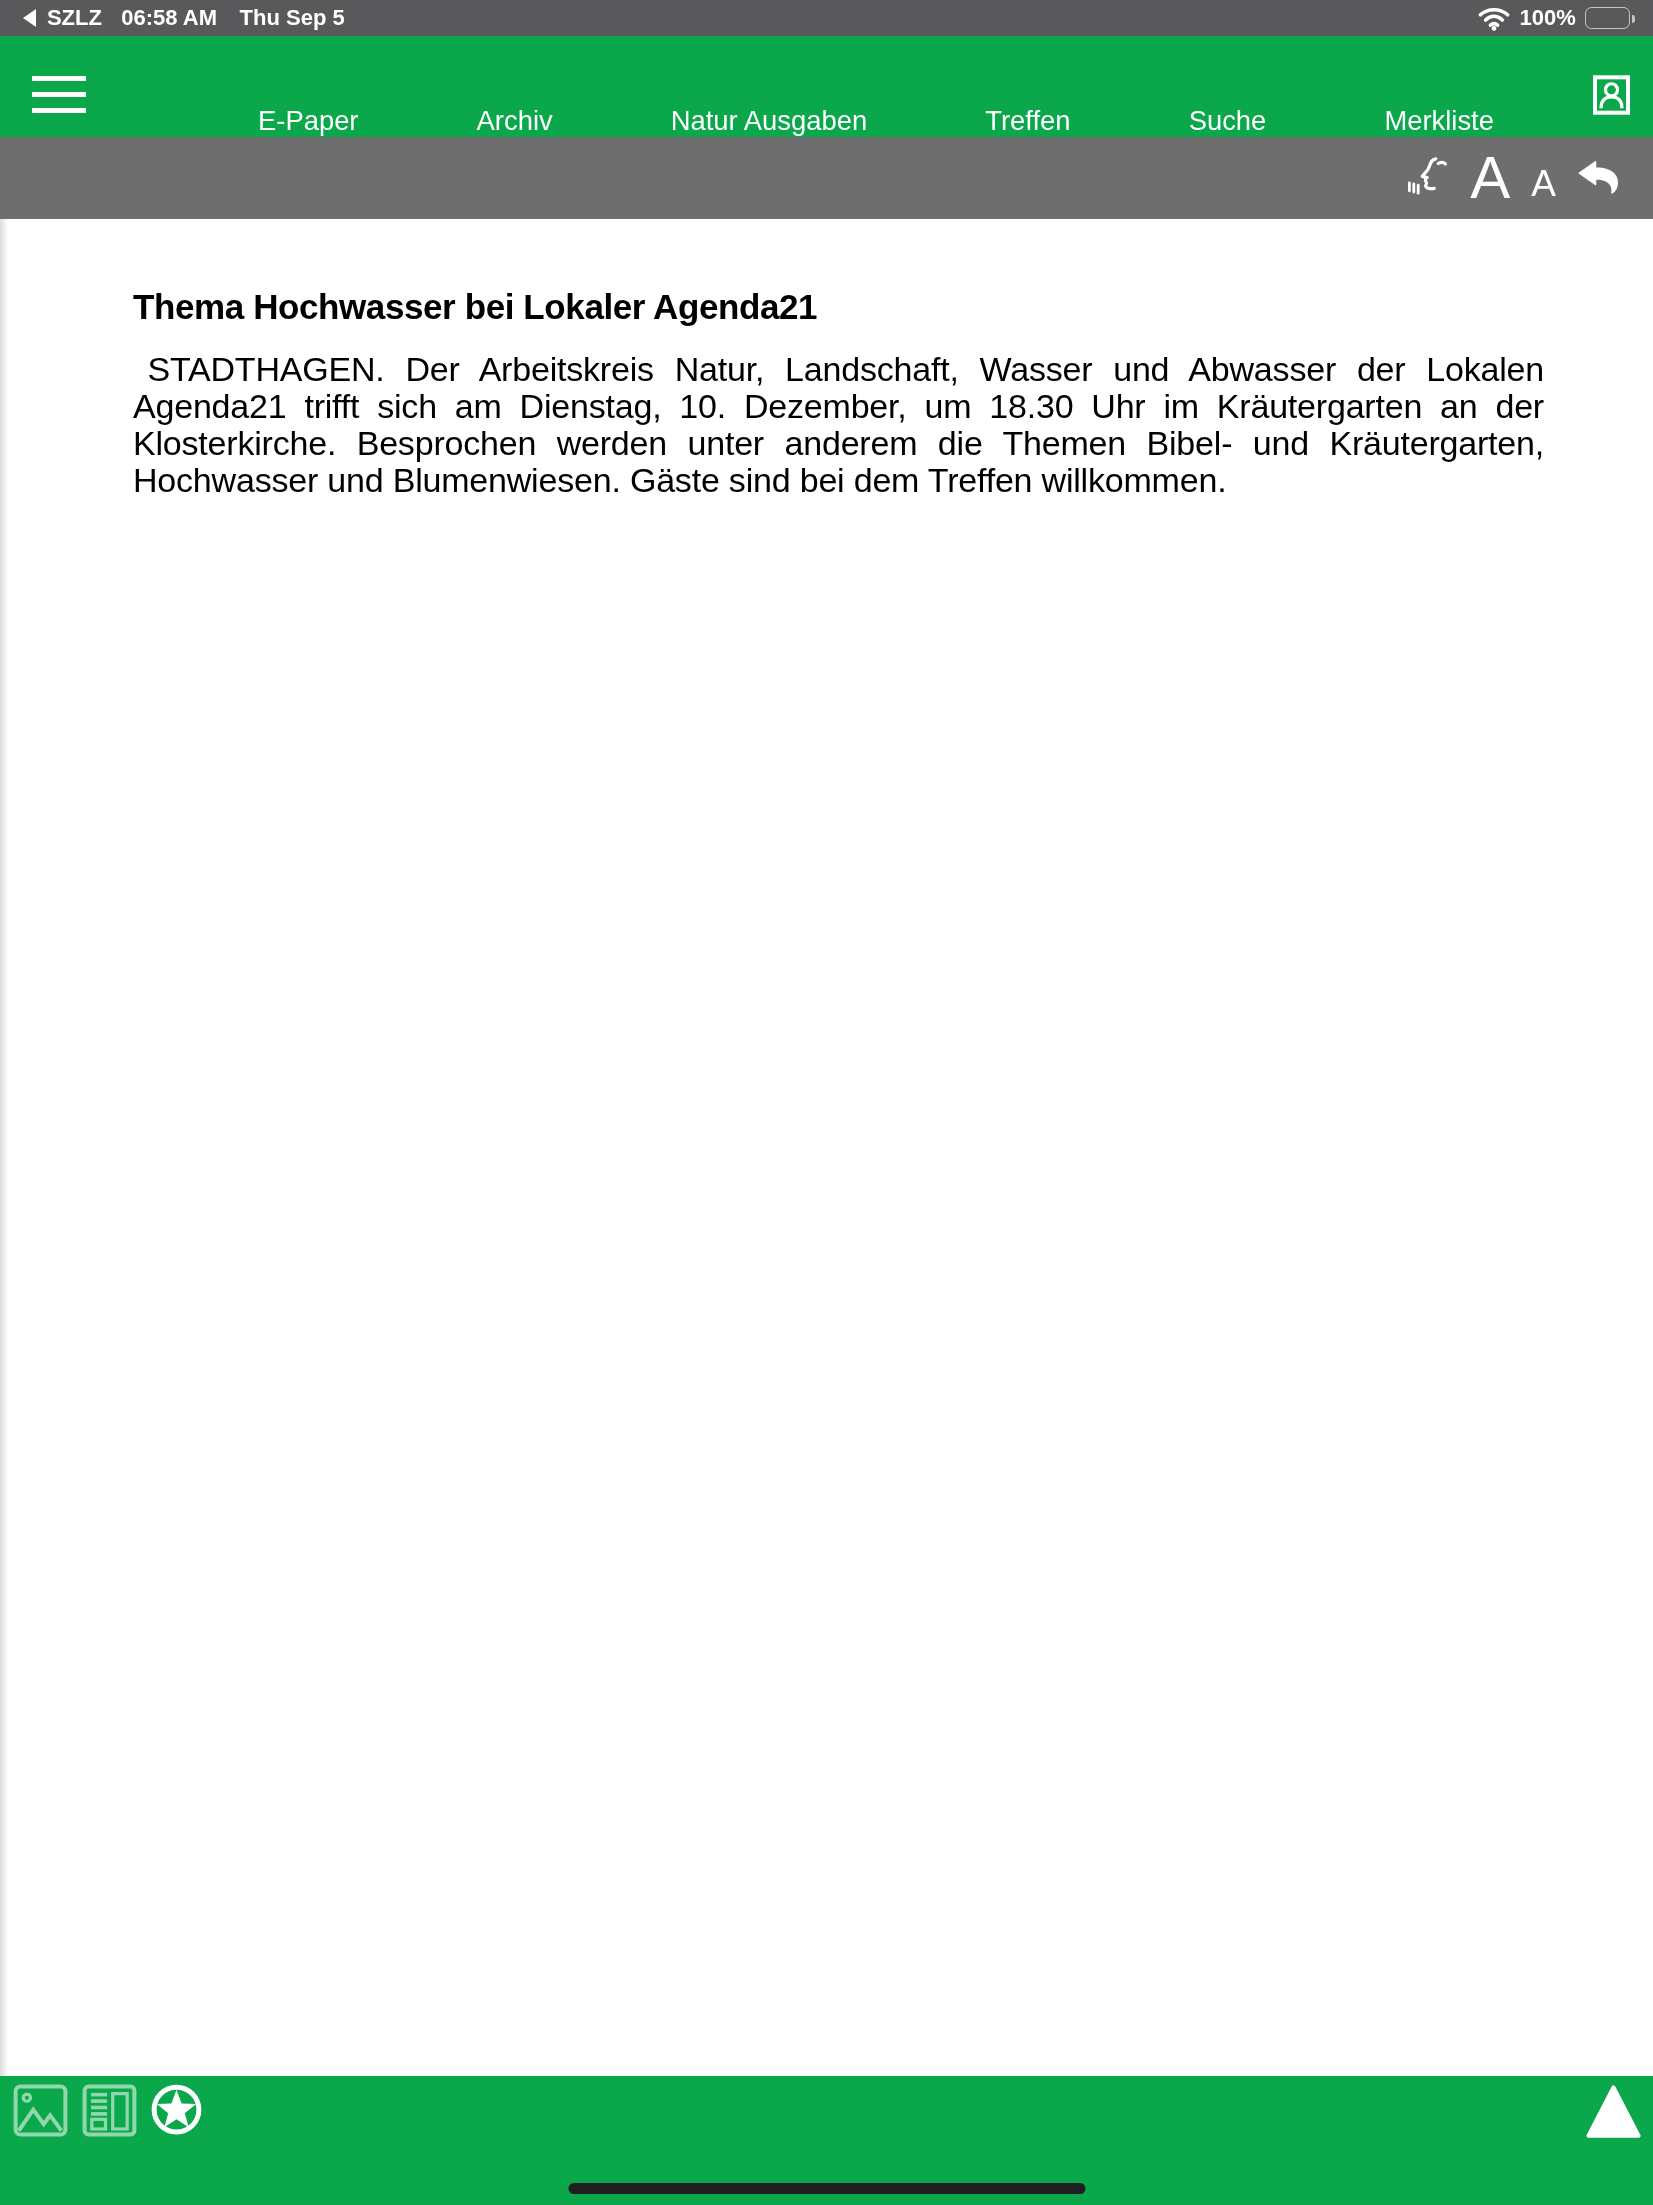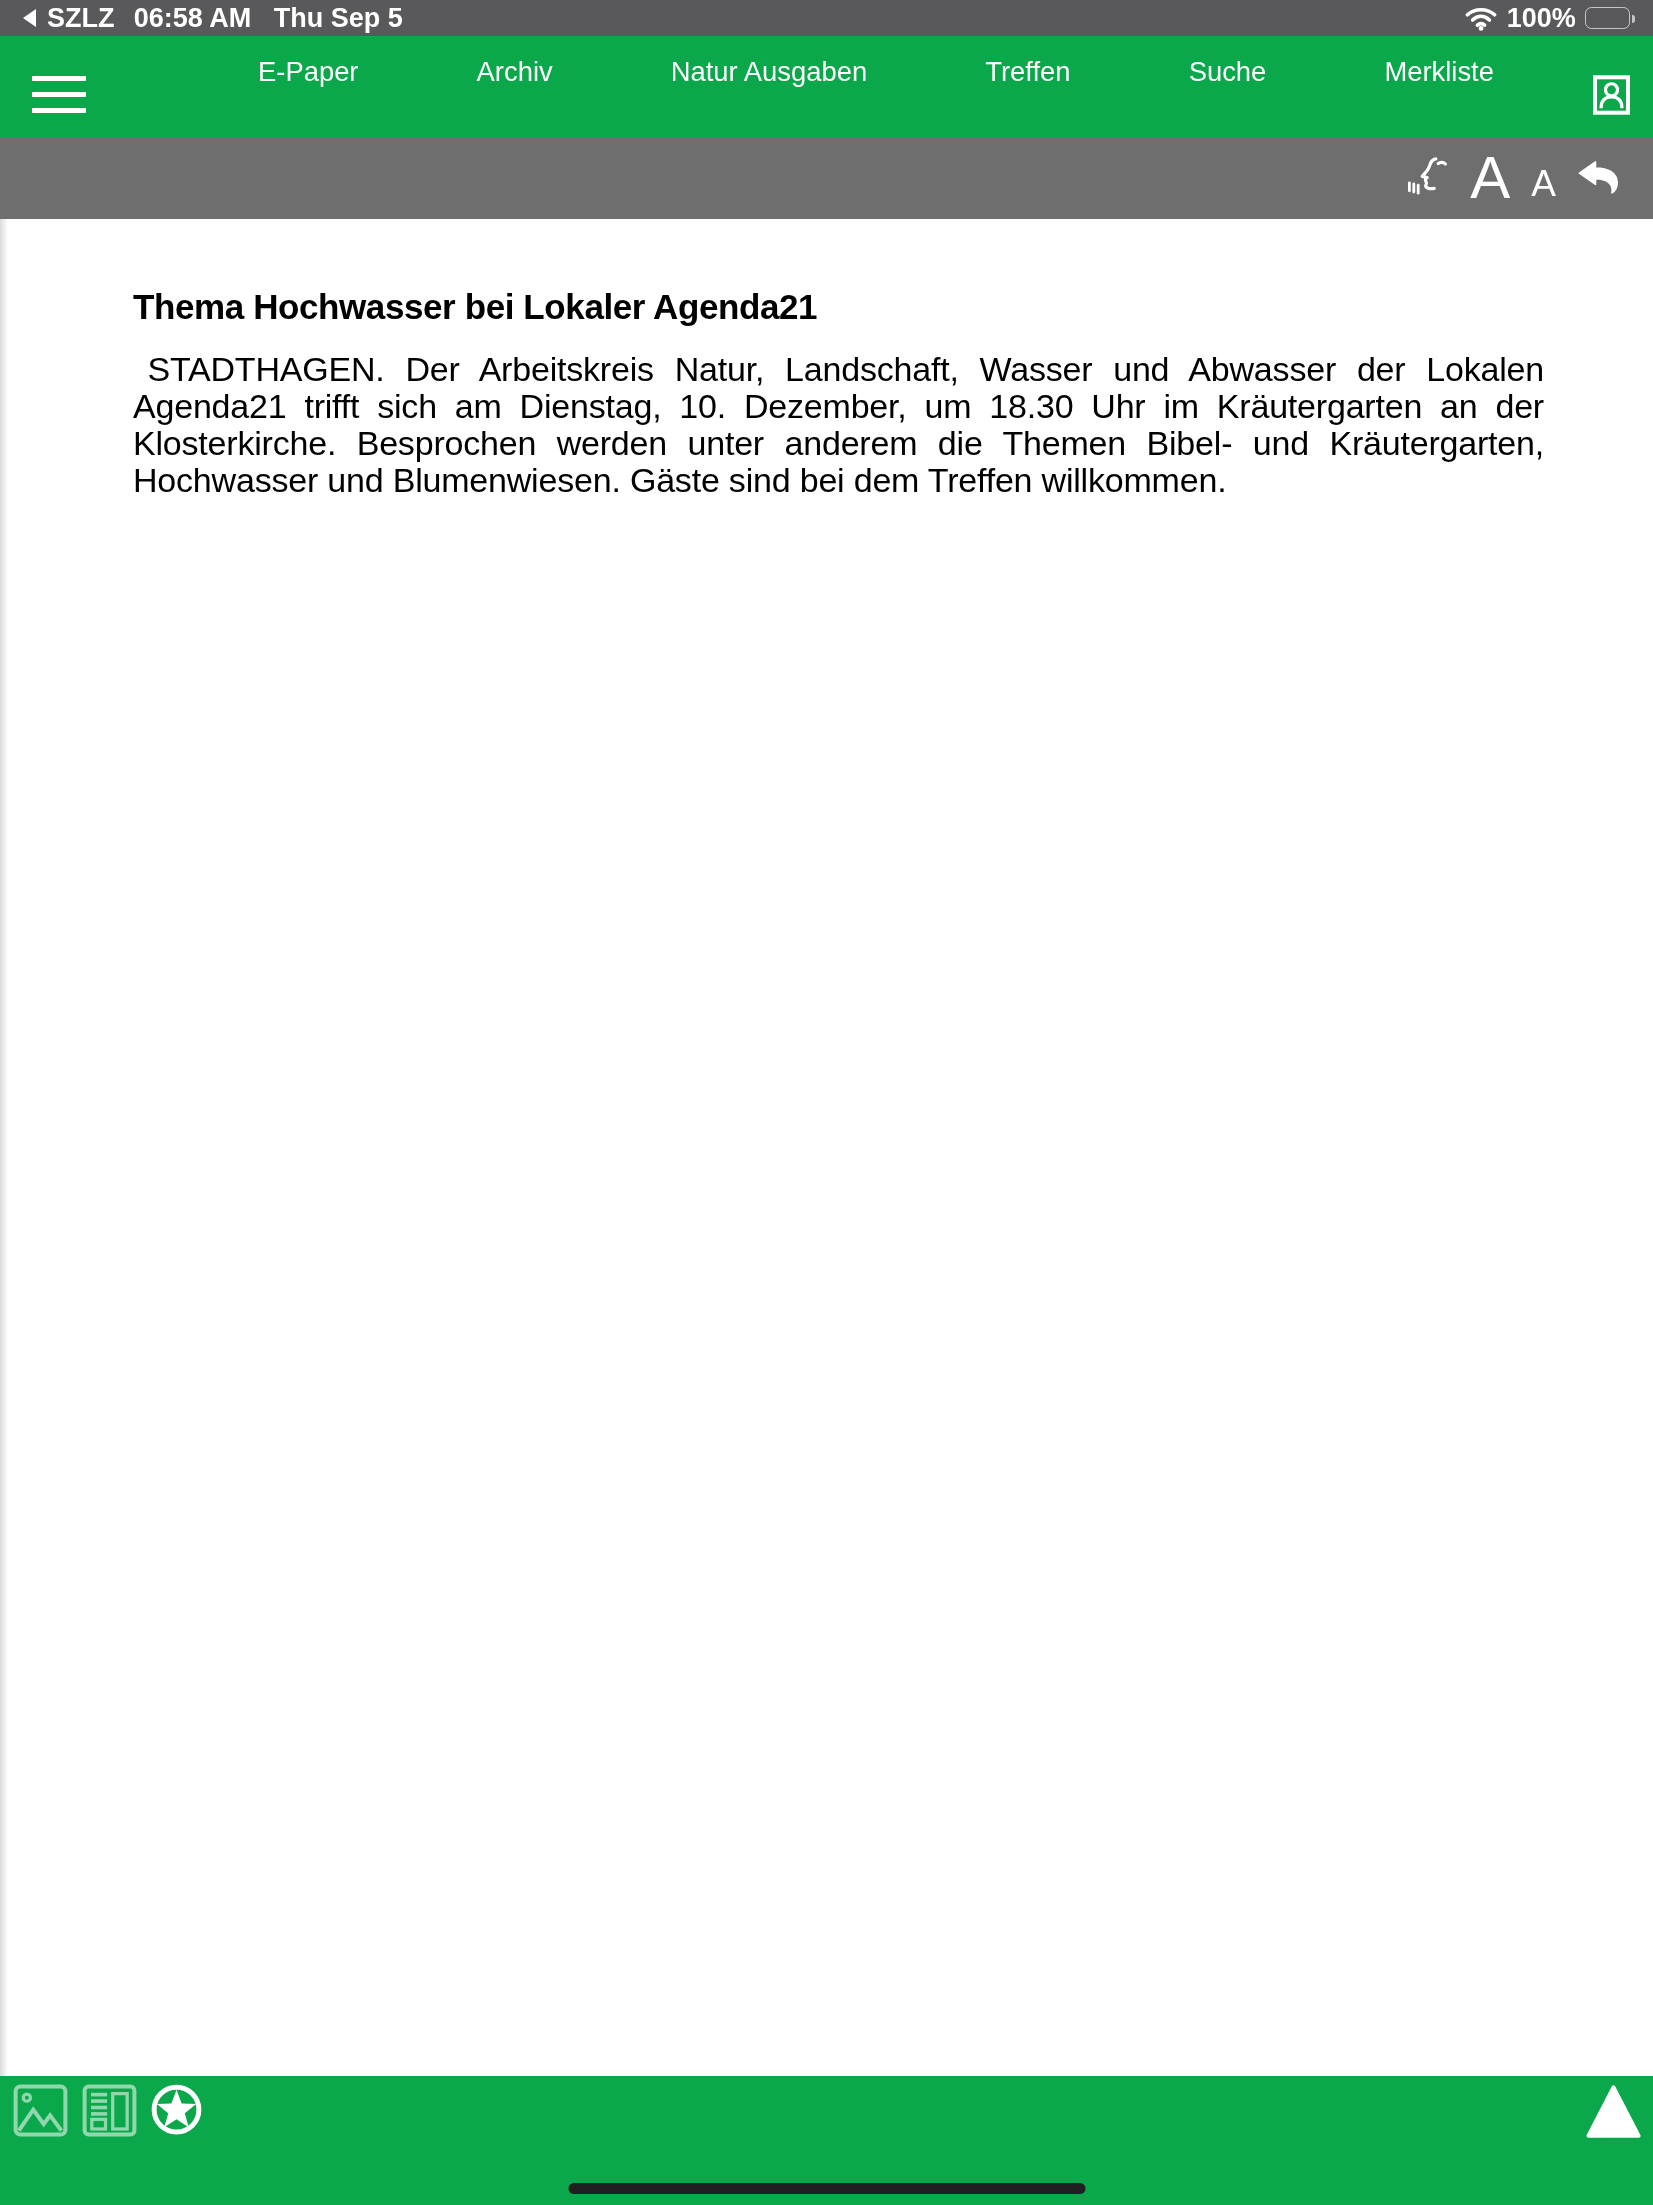--- a/index.html
+++ b/index.html
@@ -10,21 +10,21 @@
     background: #ffffff;
     overflow: hidden;
   }
 
   
   .status-bar {
     position: absolute; top: 0; left: 0; right: 0; height: 36px;
     background: #59595b;
     display: flex; justify-content: space-between; align-items: center;
     padding: 0 22.6px;
-    color: #ffffff; font-size: 27px; font-weight: 700;
+    color: #ffffff; font-size: 22px; font-weight: 700;
   }
   .sb-left { display: flex; align-items: center; gap: 11.3px; }
   .sb-back-tri {
     width: 0; height: 0;
     border-top: 9.7px solid transparent;
     border-bottom: 9.7px solid transparent;
     border-right: 13.7px solid #ffffff;
     display: inline-block;
   }
   .sb-time { margin-left: 8px; }
@@ -44,21 +44,21 @@
   
   .nav-bar {
     position: absolute; top: 36px; left: 0; right: 0; height: 101px;
     background: #0aa84a;
   }
   .hamburger { position: absolute; left: 32px; top: 40px; width: 54px; cursor: pointer; }
   .hamburger .bar { height: 4.8px; background: #ffffff; border-radius: 0.8px; margin-bottom: 11.3px; }
   .hamburger .bar:last-child { margin-bottom: 0; }
   .nav-items {
     position: absolute; left: 258px; right: 159px; top: 0; height: 100%;
-    display: flex; justify-content: space-between; align-items: flex-start;
+    display: flex; justify-content: space-between; align-items: flex-end;
     padding-top: 20px;
   }
   .nav-item {
     color: #ffffff; font-size: 27.4px; font-weight: 400;
     white-space: nowrap; cursor: pointer;
   }
   .profile-btn { position: absolute; right: 22.6px; top: 39px; width: 37px; height: 40px; cursor: pointer; }
 
   
   .toolbar {

